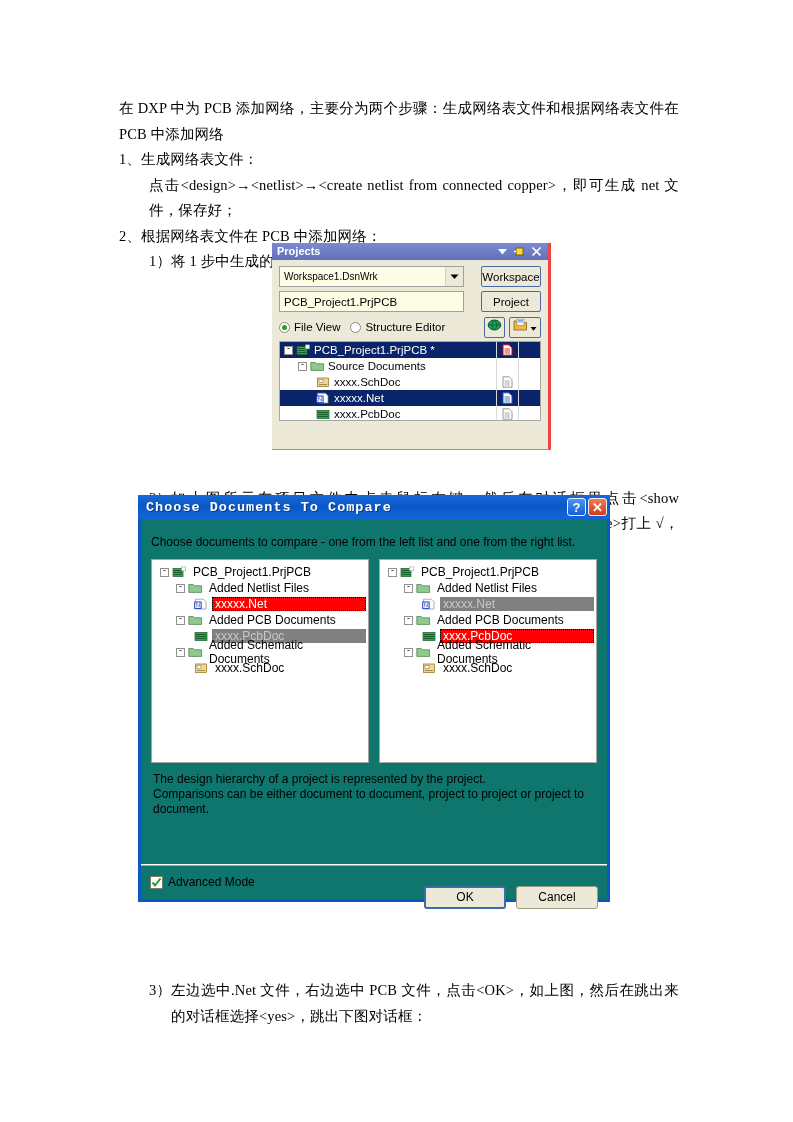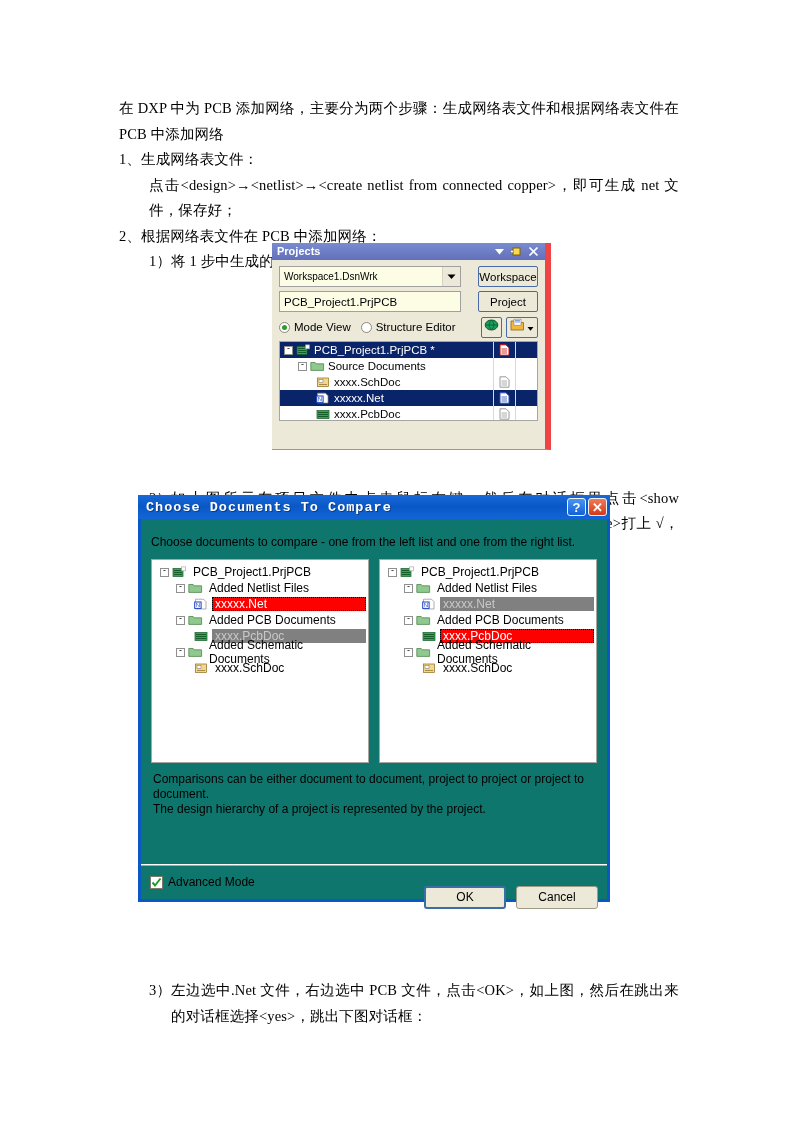--- a/index.html
+++ b/index.html
@@ -39,21 +39,21 @@
 
   
   .projects-panel {
     position: absolute;
     left: 272px;
     top: 243px;
     width: 279px;
     height: 207px;
     background: #ece9d8;
     font-family: "Liberation Sans", sans-serif;
-    border-right: 6px solid #ef4444;
+    border-right: 3px solid #ef4444;
     border-bottom: 1px solid #9c9a84;
     box-sizing: border-box;
   }
   .pp-titlebar {
     height: 17px;
     background: #6677c0;
     background: linear-gradient(to bottom, #7b8bd0 0%, #6170b8 100%);
     display: flex;
     align-items: center;
     padding: 0 4px 0 5px;
@@ -367,21 +367,21 @@
     </div>
 
     <div class="pp-row">
       <div class="pp-textbox">PCB_Project1.PrjPCB</div>
       <div class="pp-btn">Project</div>
     </div>
 
     <div class="pp-viewrow">
       <label class="pp-radio">
         <span class="radio-dot on"></span>
-        <span>Mode View</span>
+        <span>File View</span>
       </label>
       <label class="pp-radio">
         <span class="radio-dot"></span>
         <span>Structure Editor</span>
       </label>
       <div class="pp-tools">
         <div class="pp-toolbtn">
           <span>
             <svg width="15" height="14" viewBox="0 0 15 14">
               <ellipse cx="7.5" cy="7" rx="6.3" ry="5" fill="#1d9c5a" stroke="#0c5b33"></ellipse>
@@ -655,22 +655,22 @@
               <rect x="1.5" y="2" width="11" height="8.5" fill="#f4d78a" stroke="#8a6b1e" stroke-width="0.7"></rect>
               <rect x="3" y="3.5" width="4" height="3" fill="#ffffff" stroke="#6d6d6d" stroke-width="0.5"></rect>
               <line x1="3" y1="8.5" x2="11" y2="8.5" stroke="#8a6b1e" stroke-width="0.7"></line>
             </svg>
             <span class="dtr-label">xxxx.SchDoc</span>
           </div>
         </div>
     </div>
 
     <div class="dlg-note">
+      <div>The design hierarchy of a project is represented by the project.</div>
       <div>Comparisons can be either document to document, project to project or project to document.</div>
-      <div>The design hierarchy of a project is represented by the project.</div>
     </div>
   </div>
 
   <div class="dlg-footer">
     <label class="chk-wrap">
       <span class="chk">
         <svg width="11" height="11" viewBox="0 0 11 11">
             <polyline points="1.5,5.5 4,8.5 9.5,1.5" fill="none" stroke="#1f9c2b" stroke-width="2"></polyline>
           </svg>
       </span>

